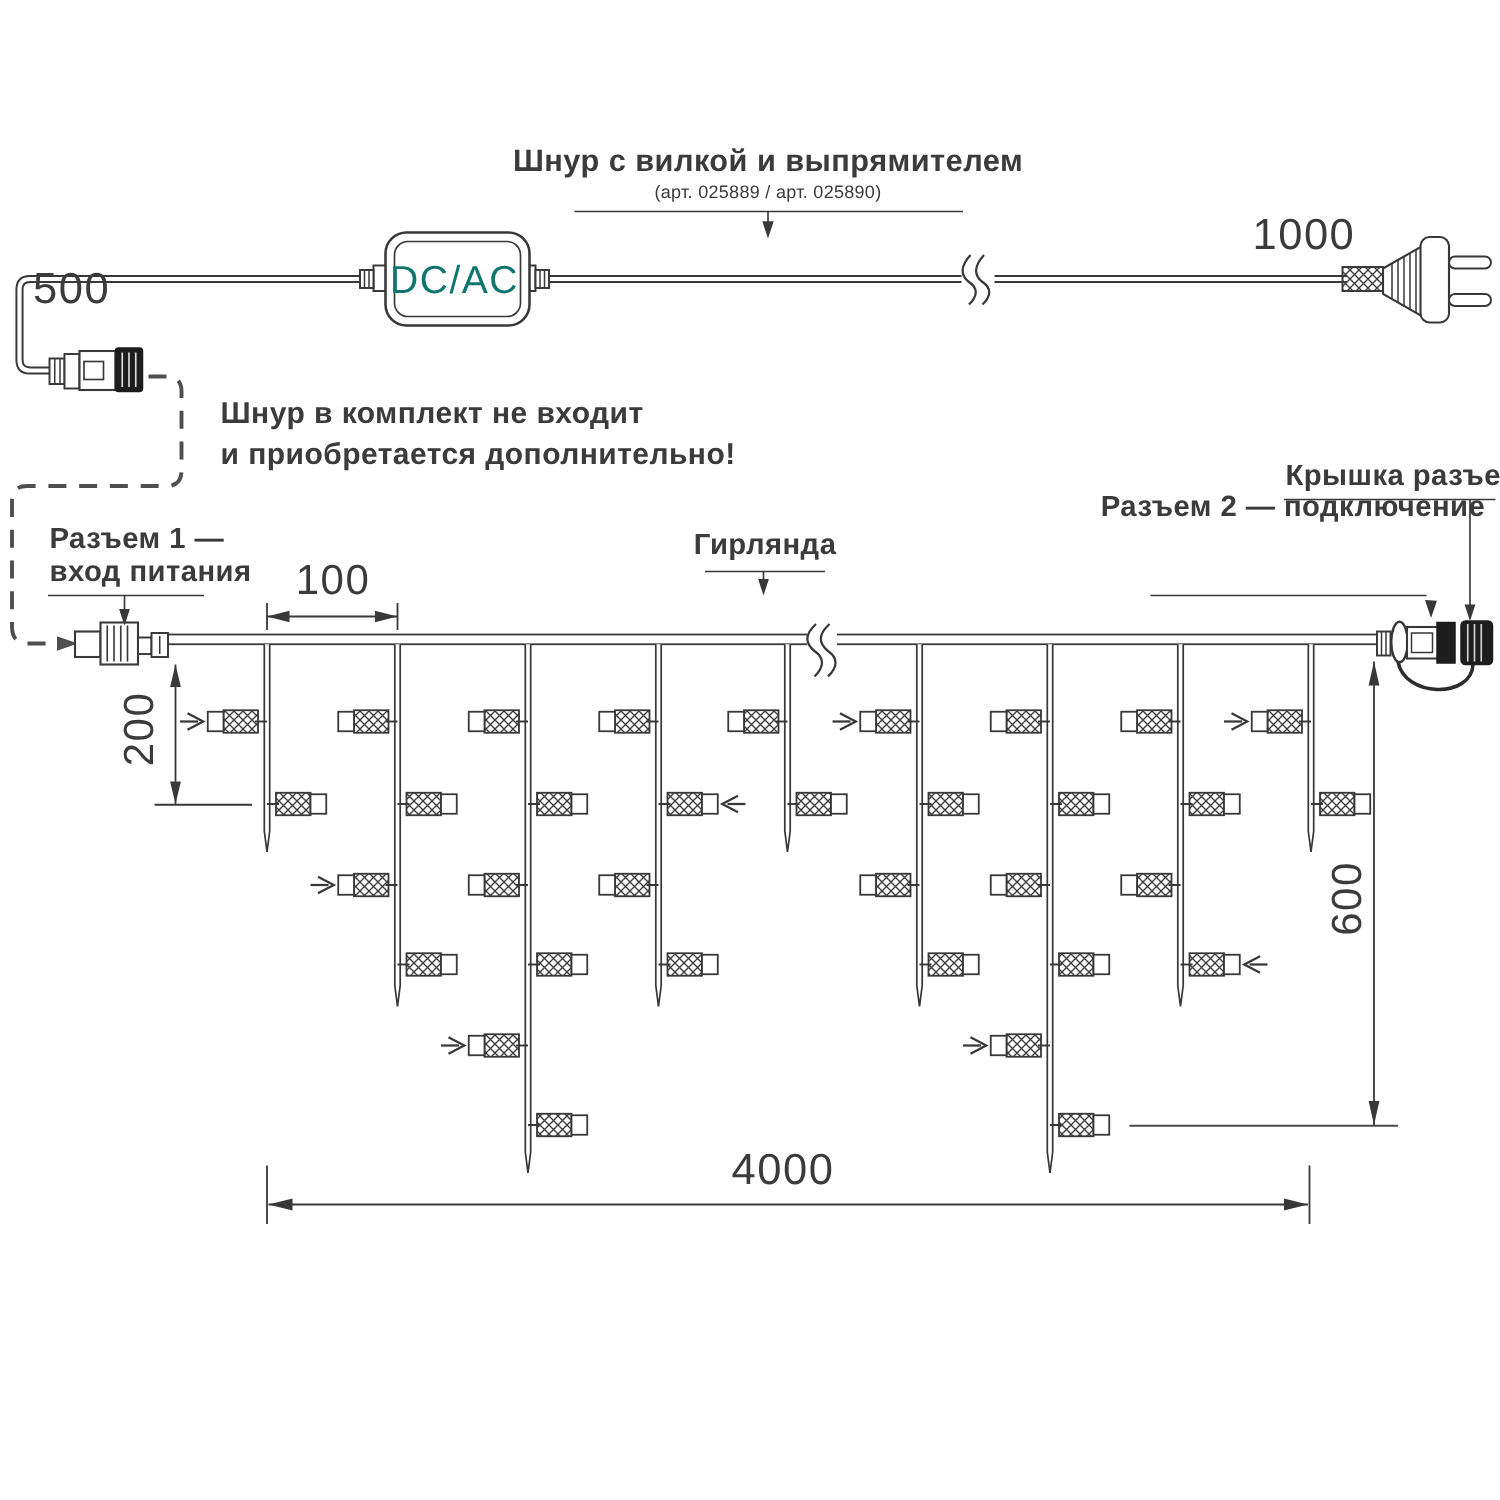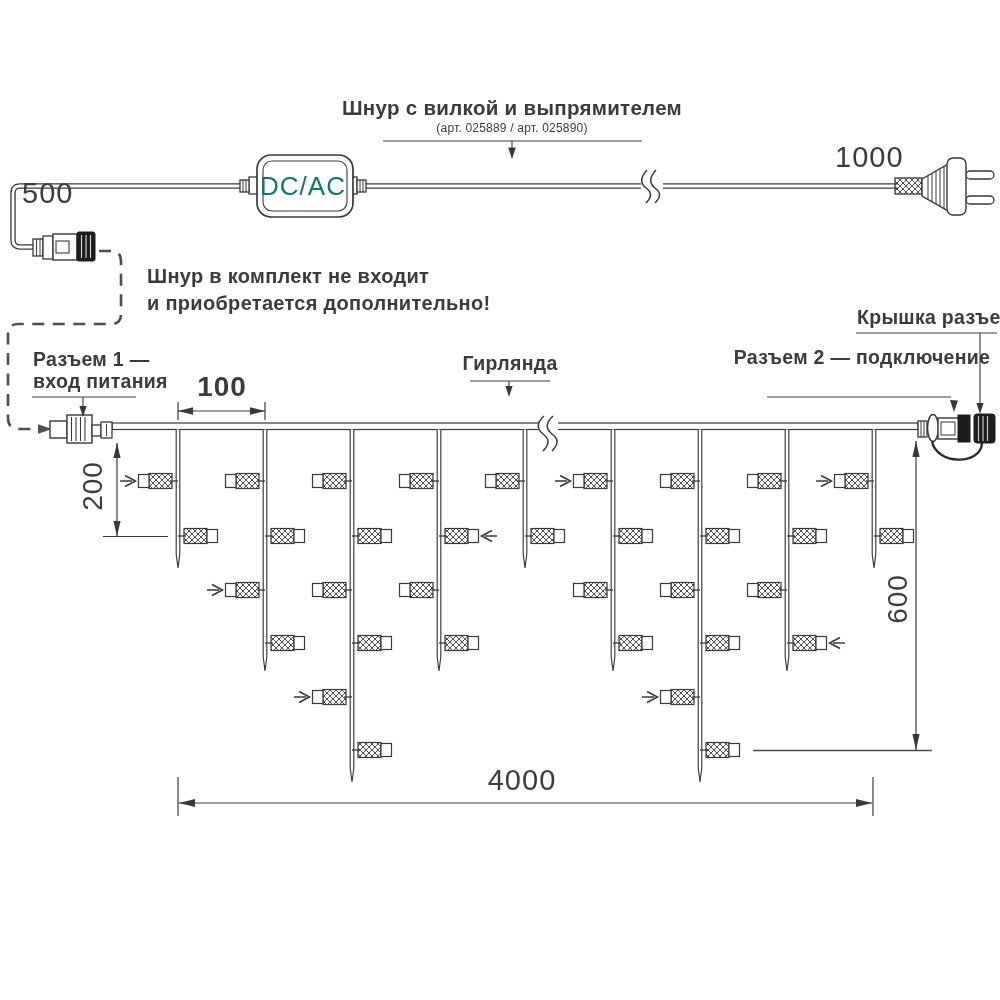--- a/index.html
+++ b/index.html
@@ -350,23 +350,23 @@
 
   <div class="lbl ru center" style="left:512px;top:97px;font-size:20.5px;">Шнур с вилкой и выпрямителем</div>
   <div class="lbl small center" style="left:512px;top:122px;">(арт. 025889 / арт. 025890)</div>
 
   <div class="lbl ru" style="left:147px;top:293px;font-size:20px;">и приобретается дополнительно!</div>
   <div class="lbl ru" style="left:147px;top:266px;font-size:20px;">Шнур в комплект не входит</div>
 
   <div class="lbl ru" style="left:33px;top:349px;">Разъем 1 —</div>
   <div class="lbl ru" style="left:33px;top:371px;">вход питания</div>
 
-  <div class="lbl num center" style="left:222px;top:372px;font-size:28px;font-weight:bold;">100</div>
+  <div class="lbl num center" style="left:222px;top:372px;font-size:28px;">100</div>
   <div class="lbl ru center" style="left:510px;top:353px;">Гирлянда</div>
 
   <div class="lbl ru" style="left:857px;top:307px;">Крышка разъема</div>
-  <div class="lbl ru center" style="left:862px;top:347px;">Разъем 2 — подключение</div>
+  <div class="lbl ru center" style="left:862px;top:328px;">Разъем 2 — подключение</div>
 
   <div class="lbl num rot" style="left:93px;top:486px;font-size:28px;">200</div>
   <div class="lbl num rot" style="left:898px;top:599px;font-size:28px;">600</div>
   <div class="lbl num center" style="left:522px;top:765px;">4000</div>
 
 </div>
 
 </body></html>

